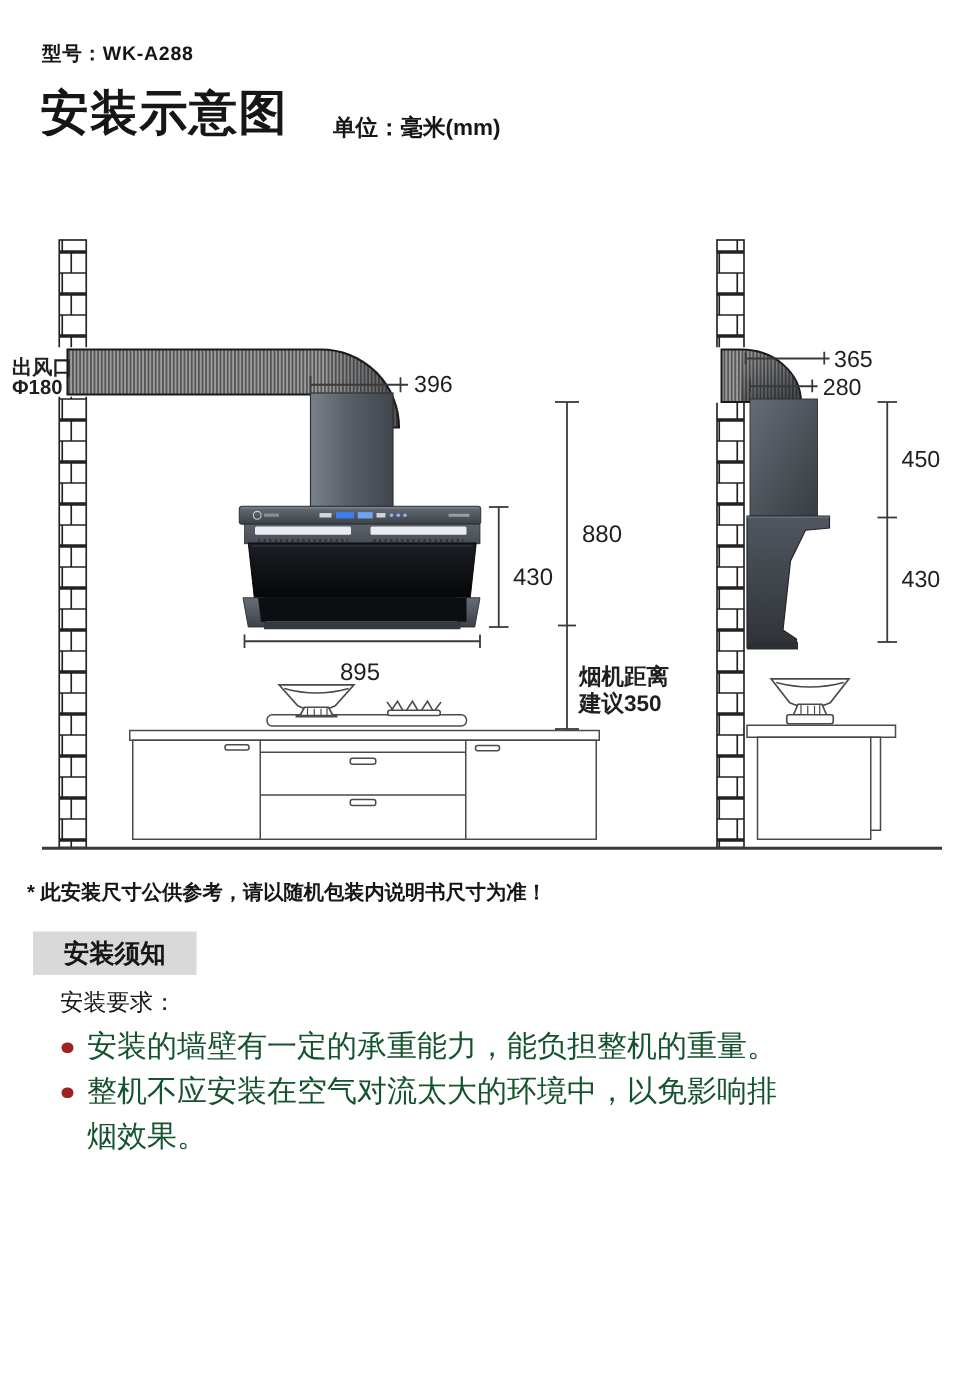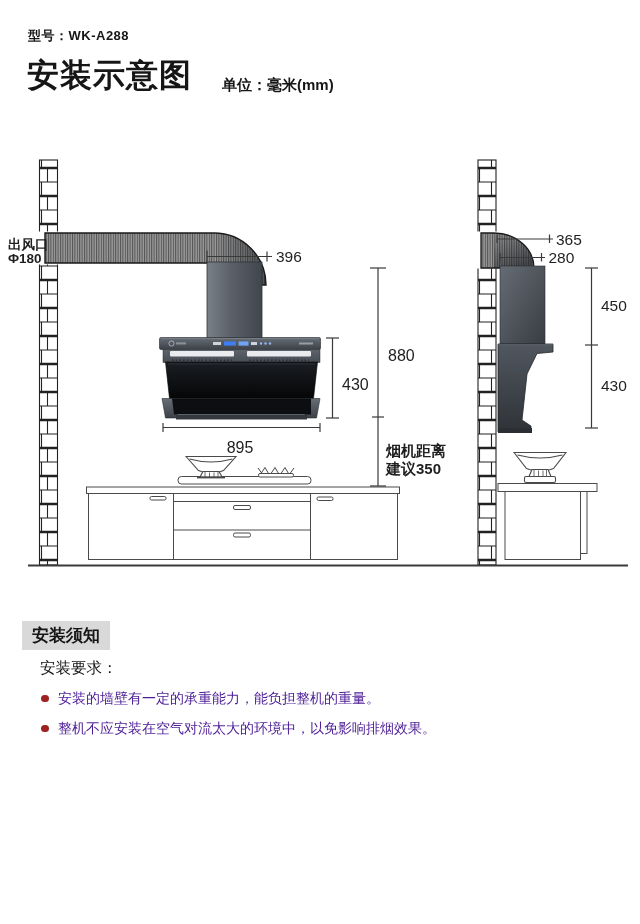--- a/index.html
+++ b/index.html
@@ -5,25 +5,25 @@
   html,body{margin:0;padding:0;background:#ffffff;}
   .page{
     position:relative;width:640px;height:924px;margin:0 auto;background:#ffffff;
     font-family:"Liberation Sans","DejaVu Sans",sans-serif;color:#161616;overflow:hidden;
   }
   .abs{position:absolute;}
   .model-line{left:28px;top:27px;font-size:13px;font-weight:700;letter-spacing:.5px;}
   .page-title{left:27px;top:54px;font-size:32px;font-weight:800;letter-spacing:1px;}
   .unit-label{left:222px;top:76px;font-size:15px;font-weight:700;}
   .footnote{left:18px;top:586px;font-size:13.5px;font-weight:700;}
-  .notice-box{left:22px;top:621px;width:88px;height:29px;background:#d9d9d9;
+  .notice-box{left:22px;top:621px;width:109px;height:29px;background:#d9d9d9;
     text-align:center;line-height:29px;font-size:17px;font-weight:700;}
   .subtitle{left:40px;top:658px;font-size:15.5px;font-weight:400;}
   ul.req-list{left:40px;top:683px;width:482px;margin:0;padding:0;list-style:none;
-    font-size:14px;font-weight:500;line-height:30px;color:#4c1d95;}
+    font-size:20px;font-weight:500;line-height:30px;color:#14532d;}
   ul.req-list li{position:relative;padding-left:18px;margin:0;}
   ul.req-list li::before{content:"";position:absolute;left:1px;top:11.5px;width:7.5px;height:7.5px;
     border-radius:50%;background:#9e2222;}
   svg.diagram{position:absolute;left:0;top:140px;width:640px;height:440px;display:block;}
   svg.diagram text{font-family:"Liberation Sans","DejaVu Sans",sans-serif;fill:#1f1f1f;}
   .dim-num{font-size:15.5px;font-weight:500;}
   .dim-num-lg{font-size:16px;font-weight:500;}
   .cjk-bold{font-size:13.5px;font-weight:700;}
   .cjk-med{font-size:15px;font-weight:600;}
 </style>
@@ -234,20 +234,21 @@
         <line x1="585" y1="345" x2="598" y2="345"></line>
         <line x1="585" y1="428" x2="598" y2="428"></line>
       </g>
       <text x="601" y="311" class="dim-num">450</text>
       <text x="601" y="391" class="dim-num">430</text>
     </g>
 
     <line x1="28" y1="565.5" x2="628" y2="565.5" stroke="#3a3a3a" stroke-width="2"></line>
   </svg>
 
+  <div class="abs footnote">* 此安装尺寸公供参考，请以随机包装内说明书尺寸为准！</div>
 
   <div class="abs notice-box">安装须知</div>
   <div class="abs subtitle">安装要求：</div>
 
   <ul class="abs req-list">
     <li>安装的墙壁有一定的承重能力，能负担整机的重量。</li>
     <li>整机不应安装在空气对流太大的环境中，以免影响排烟效果。</li>
   </ul>
 
 </div>

